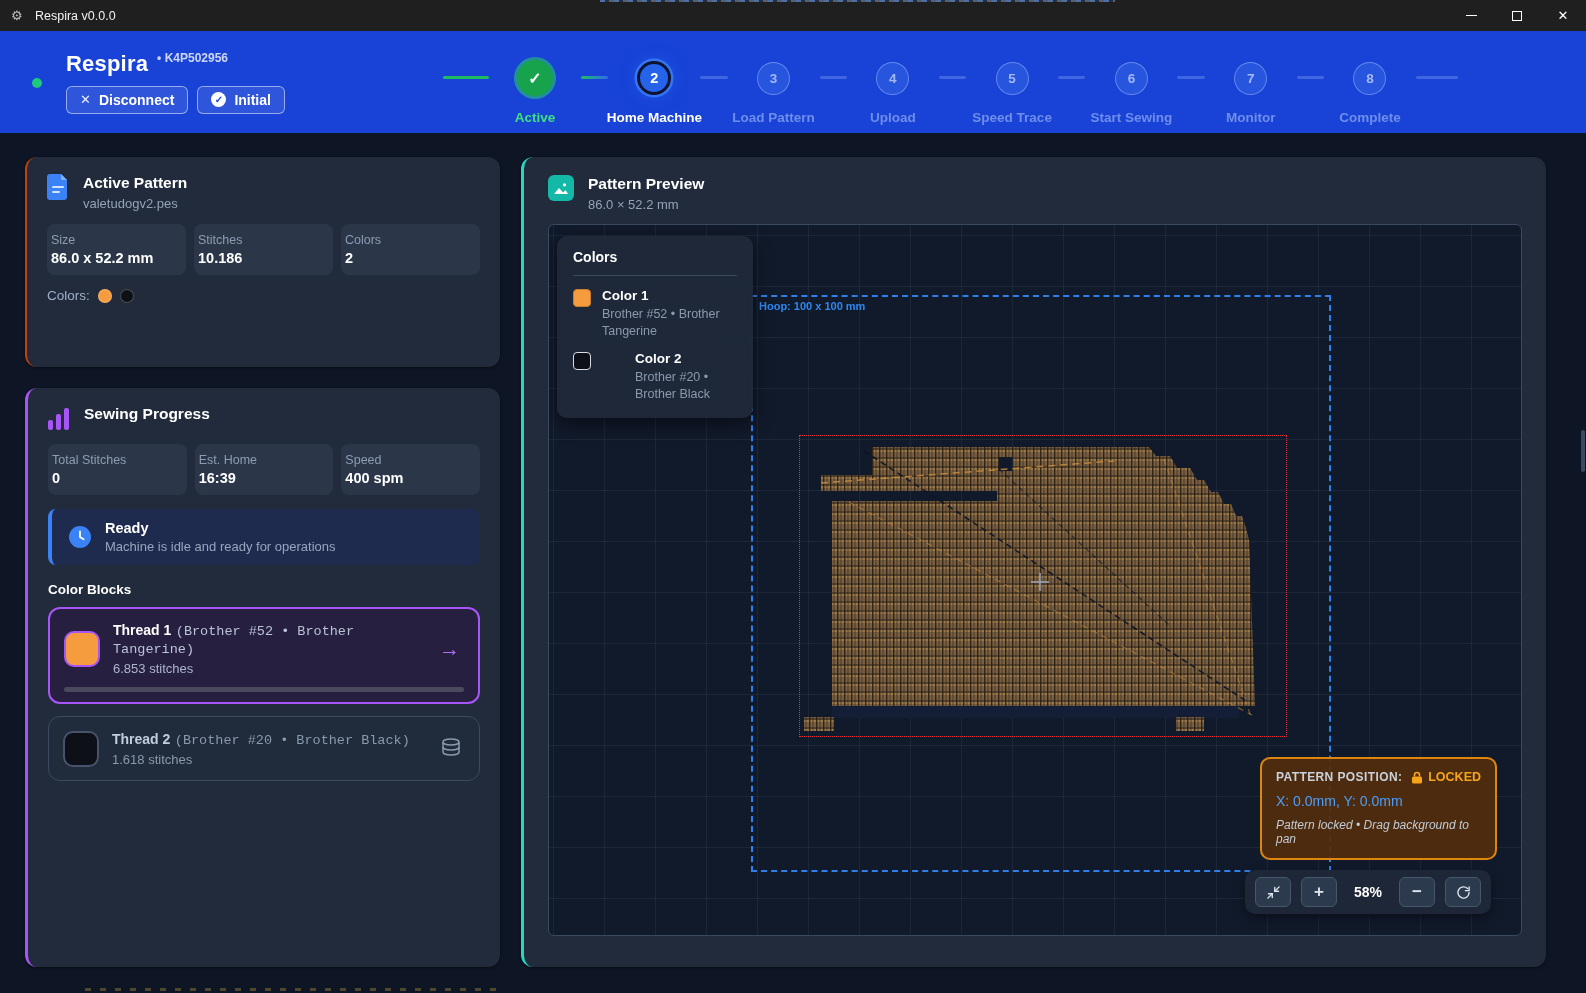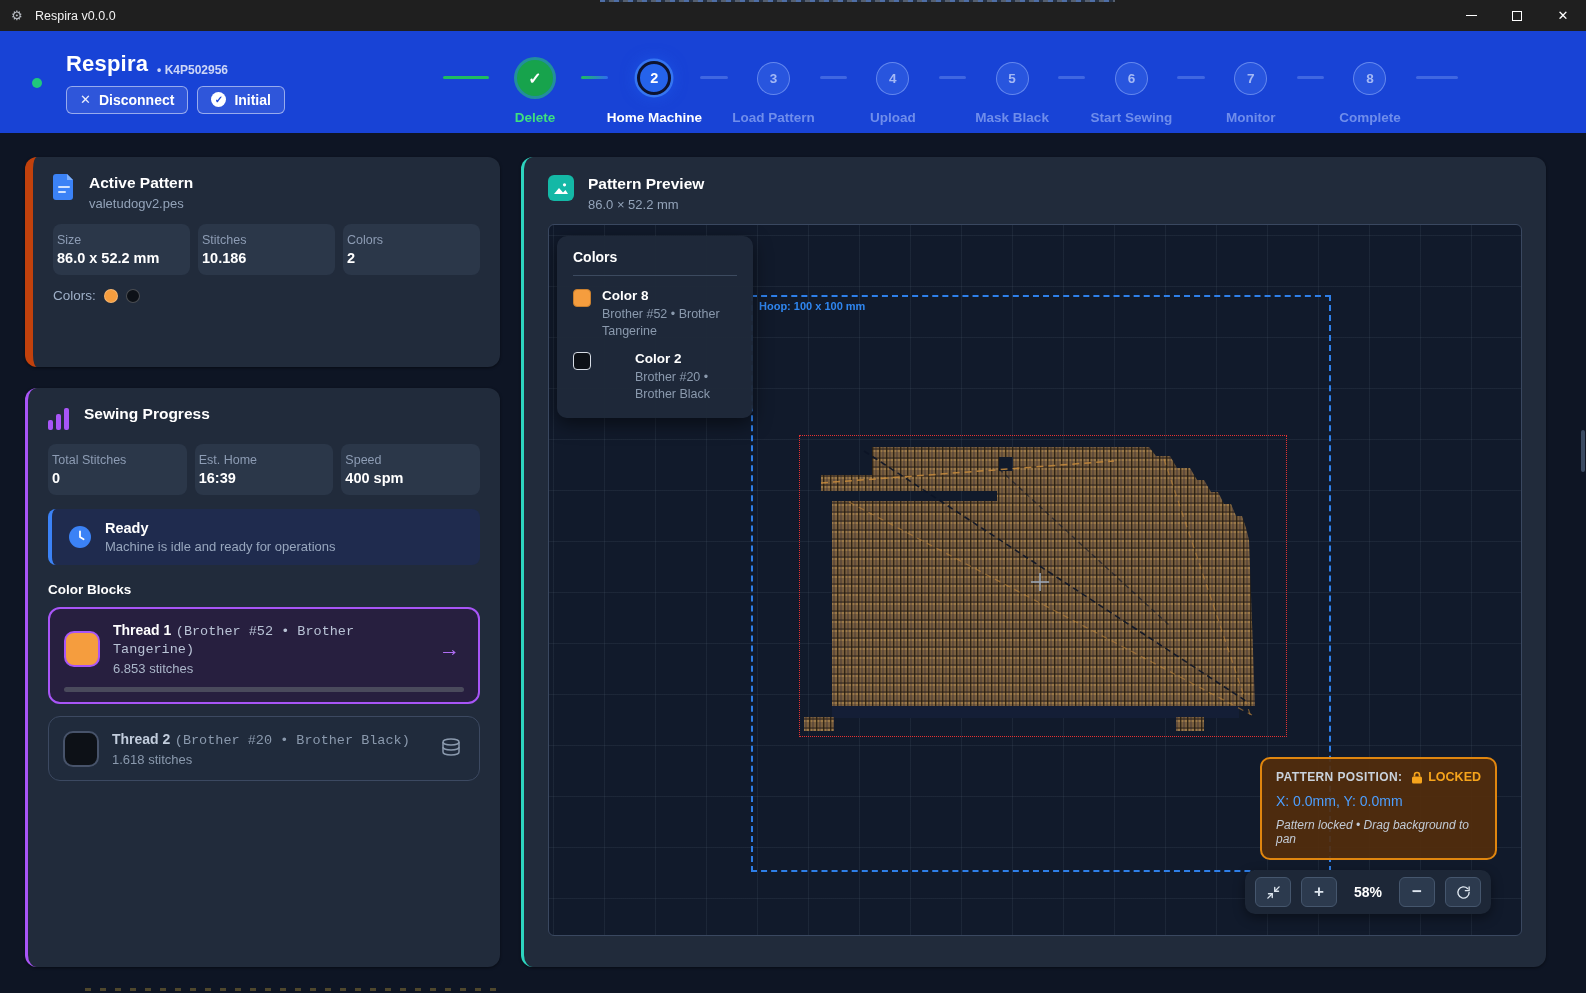--- a/index.html
+++ b/index.html
@@ -15,21 +15,21 @@
   .glyph-min { width:11px; height:1.4px; background:#fff; display:block; }
   .glyph-max { width:10px; height:10px; border:1.3px solid #fff; display:block; }
   .glyph-close { font-size:13px; line-height:13px; }
   .top-sliver { position:absolute; top:0; left:600px; width:515px; height:2px;
     background:repeating-linear-gradient(90deg, rgba(90,130,200,.8) 0 5px, rgba(40,60,90,.6) 5px 9px, rgba(140,160,190,.5) 9px 14px); }
 
   
   .header { height:102px; background:#1843d6; position:relative; display:flex; align-items:center; }
   .status-dot { width:10px; height:10px; border-radius:50%; background:#20c87d; position:absolute; left:32px; top:47px; }
   .brand-block { margin-left:66px; }
-  .brand-row { display:flex; align-items:flex-end; gap:9px; }
+  .brand-row { display:flex; align-items:flex-start; gap:9px; }
   .brand { color:#fff; font-size:22px; font-weight:800; letter-spacing:.2px; }
   .serial { color:rgba(255,255,255,.78); font-size:12px; font-weight:600; }
   .hdr-buttons { display:flex; gap:9px; margin-top:9px; }
   .hdr-btn { display:flex; align-items:center; gap:8px; padding:5px 13px; border:1px solid rgba(255,255,255,.5);
     background:rgba(255,255,255,.10); border-radius:6px; color:#fff; font-weight:700; font-size:14px; cursor:default; }
   .hdr-btn .x-ico { font-size:13px; font-weight:400; opacity:.9; }
   .check-circle { width:15px; height:15px; border-radius:50%; background:#fff; color:#1843d6; font-size:10px; font-weight:800;
     display:flex; align-items:center; justify-content:center; }
 
   
@@ -50,21 +50,21 @@
     color:rgba(205,218,252,.75); font-size:13.5px; }
   .step-label { margin-top:12px; font-size:13.5px; font-weight:700; white-space:nowrap; }
   .step.done .step-label { color:#3ee07f; }
   .step.active .step-label { color:#ffffff; }
   .step.todo .step-label { color:rgba(165,188,248,.62); }
 
   
   .main { position:absolute; top:133px; left:0; right:0; bottom:0; padding:24px 40px 26px 25px; display:flex; gap:21px; }
   .left-col { width:475px; flex:none; display:flex; flex-direction:column; gap:21px; }
   .card { background:#212b3b; border-radius:12px; box-shadow:0 1px 3px rgba(0,0,0,.45); position:relative; }
-  .card.blue-edge { border-left:8px solid #c2410c; }
+  .card.blue-edge { border-left:2px solid #c2410c; }
   .card.purple-edge { border-left:3px solid #a855f7; }
   .card.teal-edge { border-left:3px solid #2dd4bf; }
   .card-1 { height:210px; padding:17px 20px; }
   .card-2 { flex:1; padding:17px 20px; }
   .right-card { flex:1; padding:16px 0 0 0; }
 
   .card-title-row { display:flex; align-items:flex-start; gap:14px; }
   .title-texts .card-title { color:#fff; font-size:15.5px; font-weight:800; }
   .title-texts .card-sub { color:#93a3b9; font-size:13px; margin-top:4px; }
 
@@ -191,21 +191,21 @@
       </div>
     </div>
   </div>
 
   <div class="stepper">
     <div class="conn lead-in"></div>
     <div class="step done">
       <div class="circle-wrap">
           <div class="circle">✓</div>
         </div>
-      <div class="step-label">Delete</div>
+      <div class="step-label">Active</div>
     </div>
     <div class="conn grad"></div>
     <div class="step active">
       <div class="circle-wrap">
           <div class="circle">2</div>
         </div>
       <div class="step-label">Home Machine</div>
     </div>
     <div class="conn faded"></div>
     <div class="step todo">
@@ -219,21 +219,21 @@
       <div class="circle-wrap">
           <div class="circle">4</div>
         </div>
       <div class="step-label">Upload</div>
     </div>
     <div class="conn faded"></div>
     <div class="step todo">
       <div class="circle-wrap">
           <div class="circle">5</div>
         </div>
-      <div class="step-label">Mask Black</div>
+      <div class="step-label">Speed Trace</div>
     </div>
     <div class="conn faded"></div>
     <div class="step todo">
       <div class="circle-wrap">
           <div class="circle">6</div>
         </div>
       <div class="step-label">Start Sewing</div>
     </div>
     <div class="conn faded"></div>
     <div class="step todo">
@@ -415,21 +415,21 @@
           <line x1="491" y1="348" x2="491" y2="366"></line>
         </g>
       </svg>
 
       <div class="legend">
         <div class="legend-title">Colors</div>
         <hr class="legend-divider">
         <div class="legend-item">
           <span class="legend-swatch s1" style="background-color: rgb(245, 157, 62);"></span>
           <div>
-            <div class="legend-name">Color 8</div>
+            <div class="legend-name">Color 1</div>
             <div class="legend-desc">Brother #52 • Brother Tangerine</div>
           </div>
         </div>
         <div class="legend-item">
           <span class="legend-swatch s2" style="background-color: rgb(13, 17, 23);"></span>
           <div>
             <div class="legend-name">Color 2</div>
             <div class="legend-desc">Brother #20 • Brother Black</div>
           </div>
         </div>

